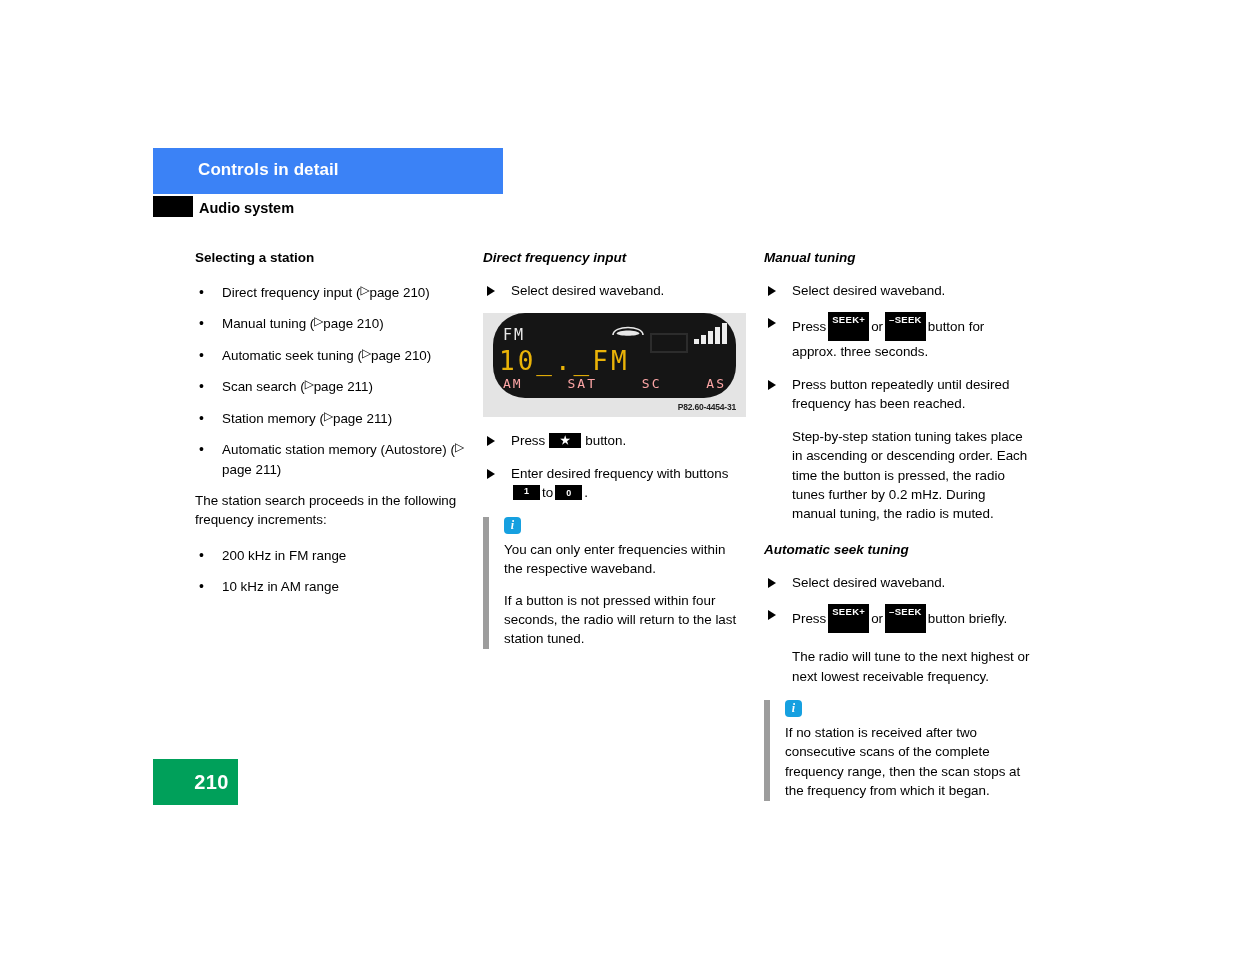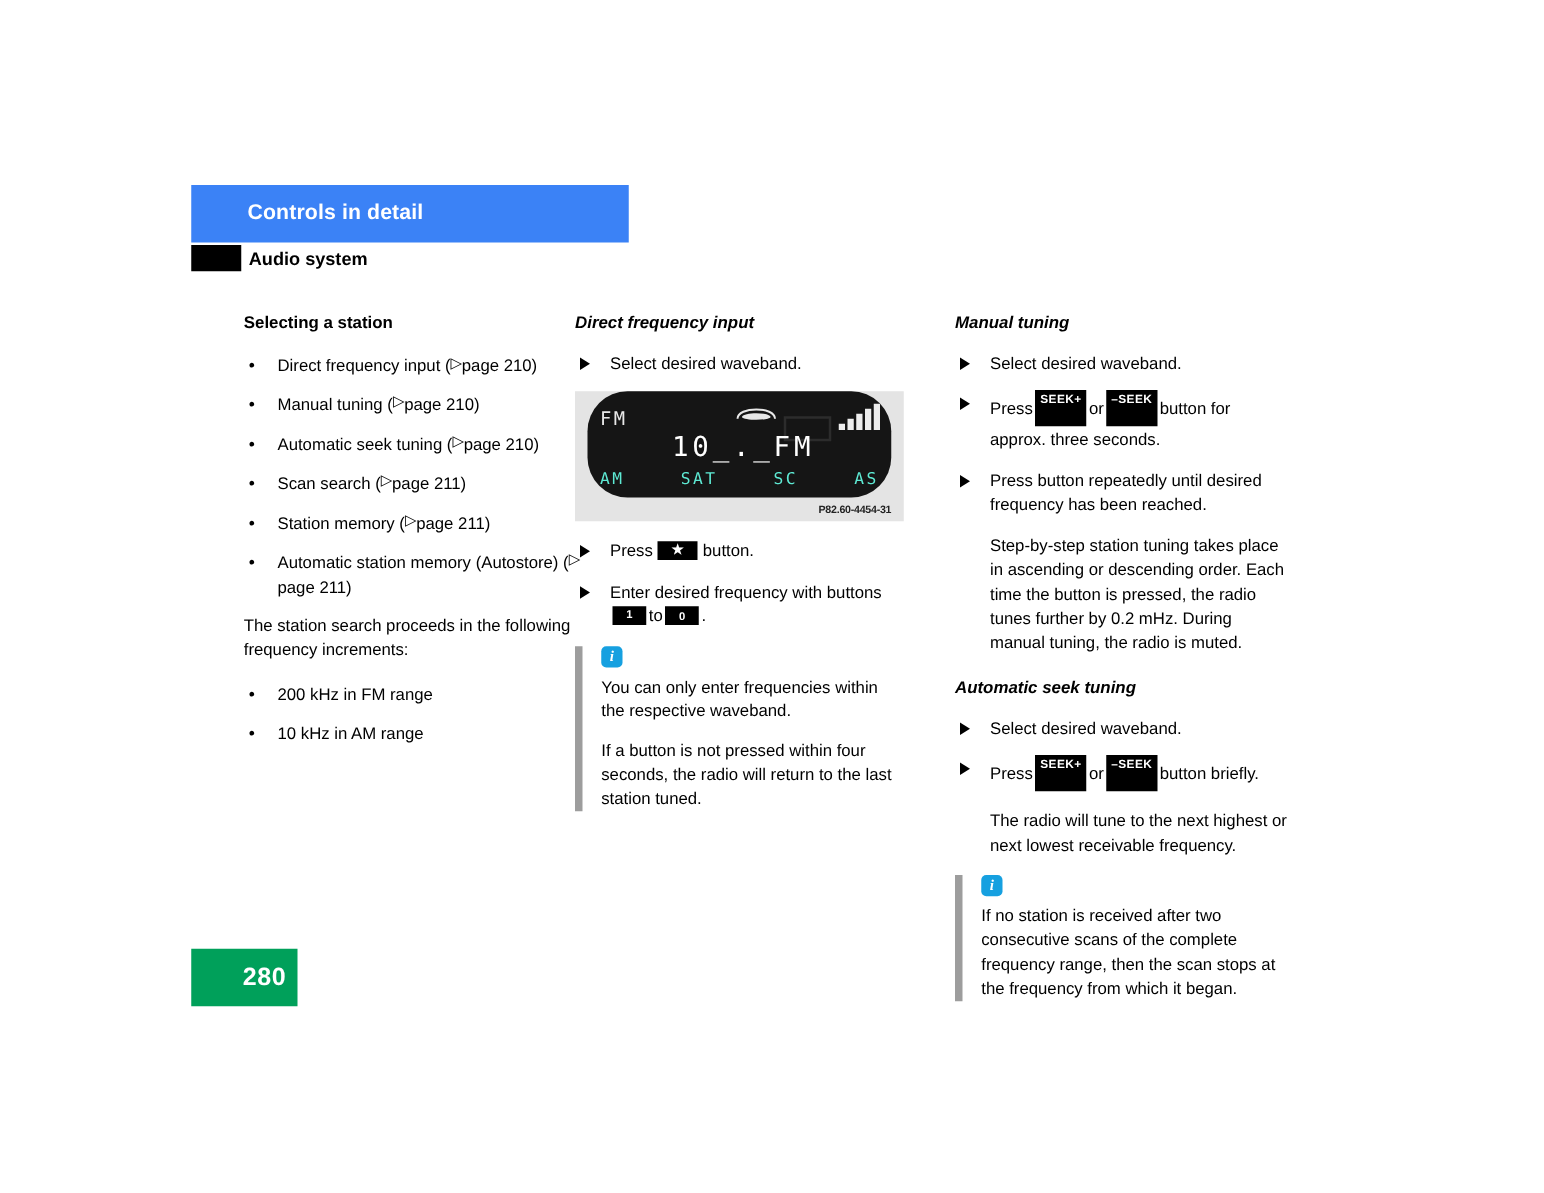--- a/index.html
+++ b/index.html
@@ -50,21 +50,21 @@
     font-weight: bold;
     color: #000000;
   }
 
   
   .col {
     position: absolute;
     top: 250px;
   }
   .col-left  { left: 195px;  width: 272px; }
-  .col-mid   { left: 460px;  width: 264px; }
+  .col-mid   { left: 483px;  width: 264px; }
   .col-right { left: 764px;  width: 266px; }
 
   .sec-title {
     font-size: 13.5px;
     font-weight: bold;
     margin: 0 0 14px 0;
     line-height: 1.25;
   }
   .sec-title.italic { font-style: italic; }
 
@@ -269,35 +269,34 @@
   .lcd-bars i {
     display: block;
     width: 5px;
     background: #ededed;
   }
   .lcd-freq {
     position: absolute;
     left: 0;
     right: 0;
     top: 33px;
-    text-align: center;
-    color: #ffffff;
+    color: #eab308;
     font-family: "DejaVu Sans Mono", monospace;
-    font-size: 22px;
+    font-size: 26px;
     letter-spacing: 3px;
     padding-left: 6px;
   }
   .lcd-row {
     position: absolute;
     left: 10px;
     right: 10px;
     bottom: 7px;
     display: flex;
     justify-content: space-between;
-    color: #5eead4;
+    color: #fca5a5;
     font-family: "DejaVu Sans Mono", monospace;
     font-size: 13px;
     letter-spacing: 2px;
   }
   .fig-caption {
     text-align: right;
     font-size: 8.5px;
     font-weight: bold;
     color: #222;
     padding: 0 10px 5px 0;
@@ -420,14 +419,14 @@
     <li class="plain">The radio will tune to the next highest or next lowest receivable frequency.</li>
   </ul>
 
   <div class="infobox">
     <div class="info-icon">i</div>
     <p>If no station is received after two consecutive scans of the complete frequency range, then the scan stops at the frequency from which it began.</p>
   </div>
 </div>
 
 <div class="pagenum">
-  <span>280</span>
+  <span>210</span>
 </div>
 
 </body></html>

